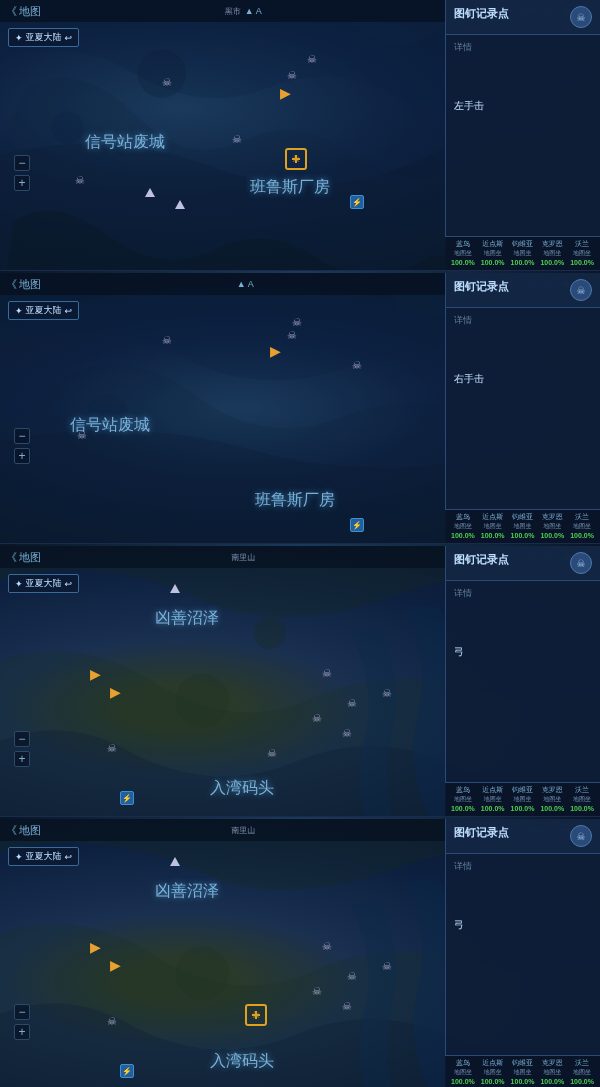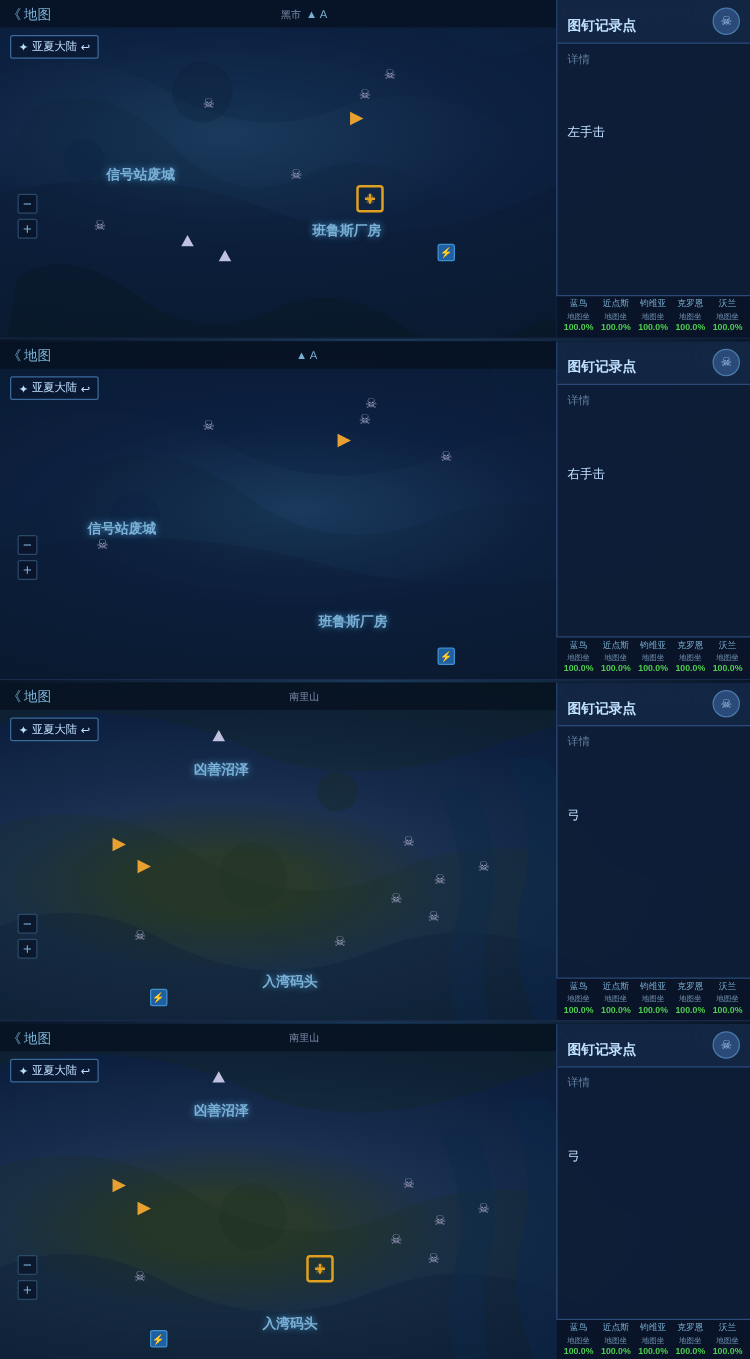--- a/index.html
+++ b/index.html
@@ -80,22 +80,22 @@
       font-size: 8px;
       padding: 1px 4px;
       border-radius: 2px;
       display: flex;
       align-items: center;
       gap: 2px;
     }
     .area-tag {
       position: absolute;
       color: #7ab0d4;
-      font-size: 11px;
-      font-weight: bold;
+      font-size: 16px;
+      font-weight: normal;
       text-shadow: 0 0 6px rgba(80,160,220,0.8);
       z-index: 5;
       white-space: nowrap;
       text-align: right;
     }
 
     
     .brand-tag {
       position: absolute;
       top: 28px;
@@ -174,21 +174,21 @@
       width: 155px;
       height: 100%;
       background: rgba(15,30,55,0.95);
       border-left: 1px solid #2a4a7a;
       z-index: 20;
       display: flex;
       flex-direction: column;
     }
     .info-header {
       display: flex;
-      align-items: flex-end;
+      align-items: flex-start;
       justify-content: space-between;
       padding: 6px 8px;
       border-bottom: 1px solid #2a4a7a;
       background: rgba(20,40,70,0.8);
     }
     .info-title {
       color: #c0e0ff;
       font-size: 11px;
       font-weight: bold;
     }

